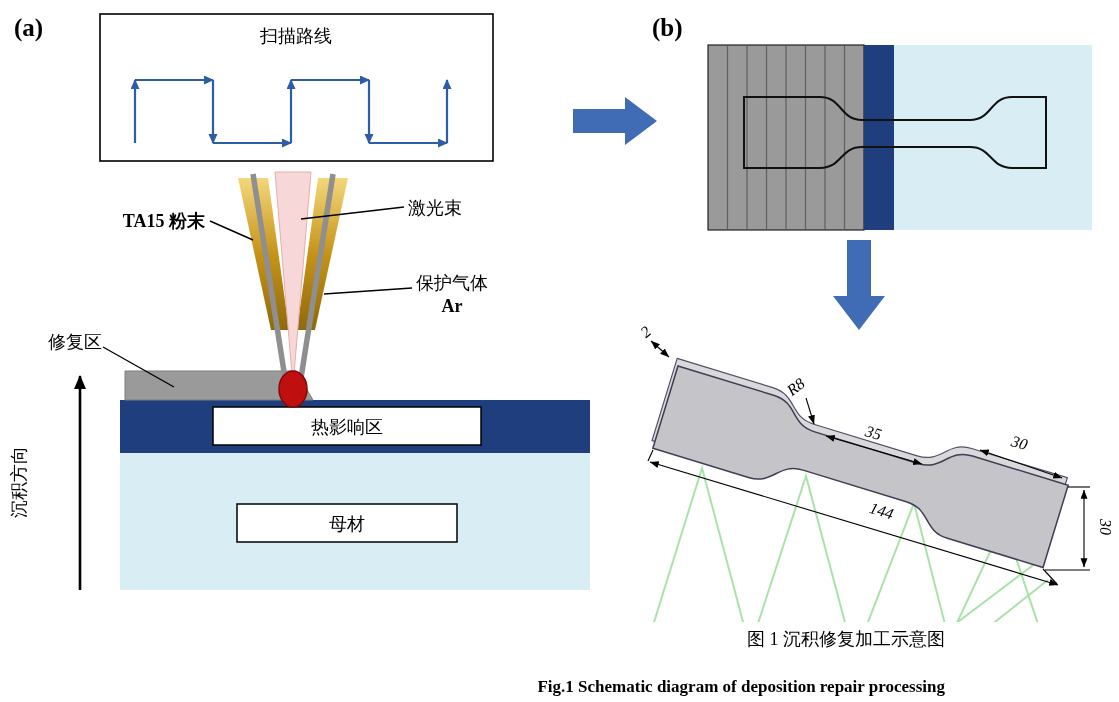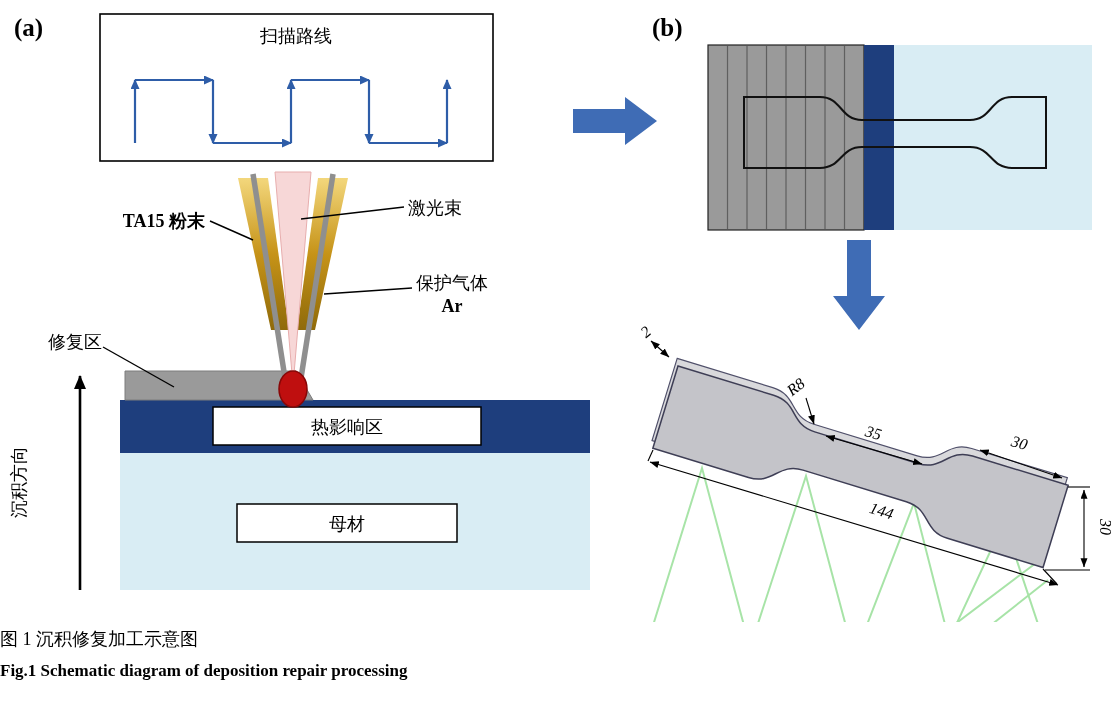--- a/index.html
+++ b/index.html
@@ -7,23 +7,23 @@
   body {
     width:1119px; height:702px; overflow:hidden;
     font-family:"Liberation Serif","DejaVu Serif",serif;
   }
   .stage { position:relative; width:1119px; height:702px; background:#fff; }
   svg text { font-family:"Liberation Serif","DejaVu Serif",serif; fill:#000; }
   .panel-label { font-size:25px; font-weight:bold; }
   .cn  { font-size:18px; }
   .cnb { font-size:18px; font-weight:bold; }
   .dim { font-size:16px; font-style:italic; }
-  .caption-wrap { position:absolute; left:0; top:627px; width:945px; text-align:left; }
+  .caption-wrap { position:absolute; left:0; top:627px; width:945px; text-align:right; }
   .caption-zh { font-size:18px; color:#000; }
-  .caption-en { font-size:17px; font-weight:bold; margin-top:10px; }
+  .caption-en { font-size:17px; font-weight:bold; margin-top:26px; }
 </style>
 </head>
 <body>
 
 <div class="stage">
 
 <svg width="1119" height="622" viewBox="0 0 1119 622">
   <defs>
     <marker id="blueA" markerUnits="userSpaceOnUse" markerWidth="11" markerHeight="10" refX="9" refY="4.5" orient="auto">
       <path d="M0,0 L10,4.5 L0,9 Z" fill="#2e5da8"></path>

